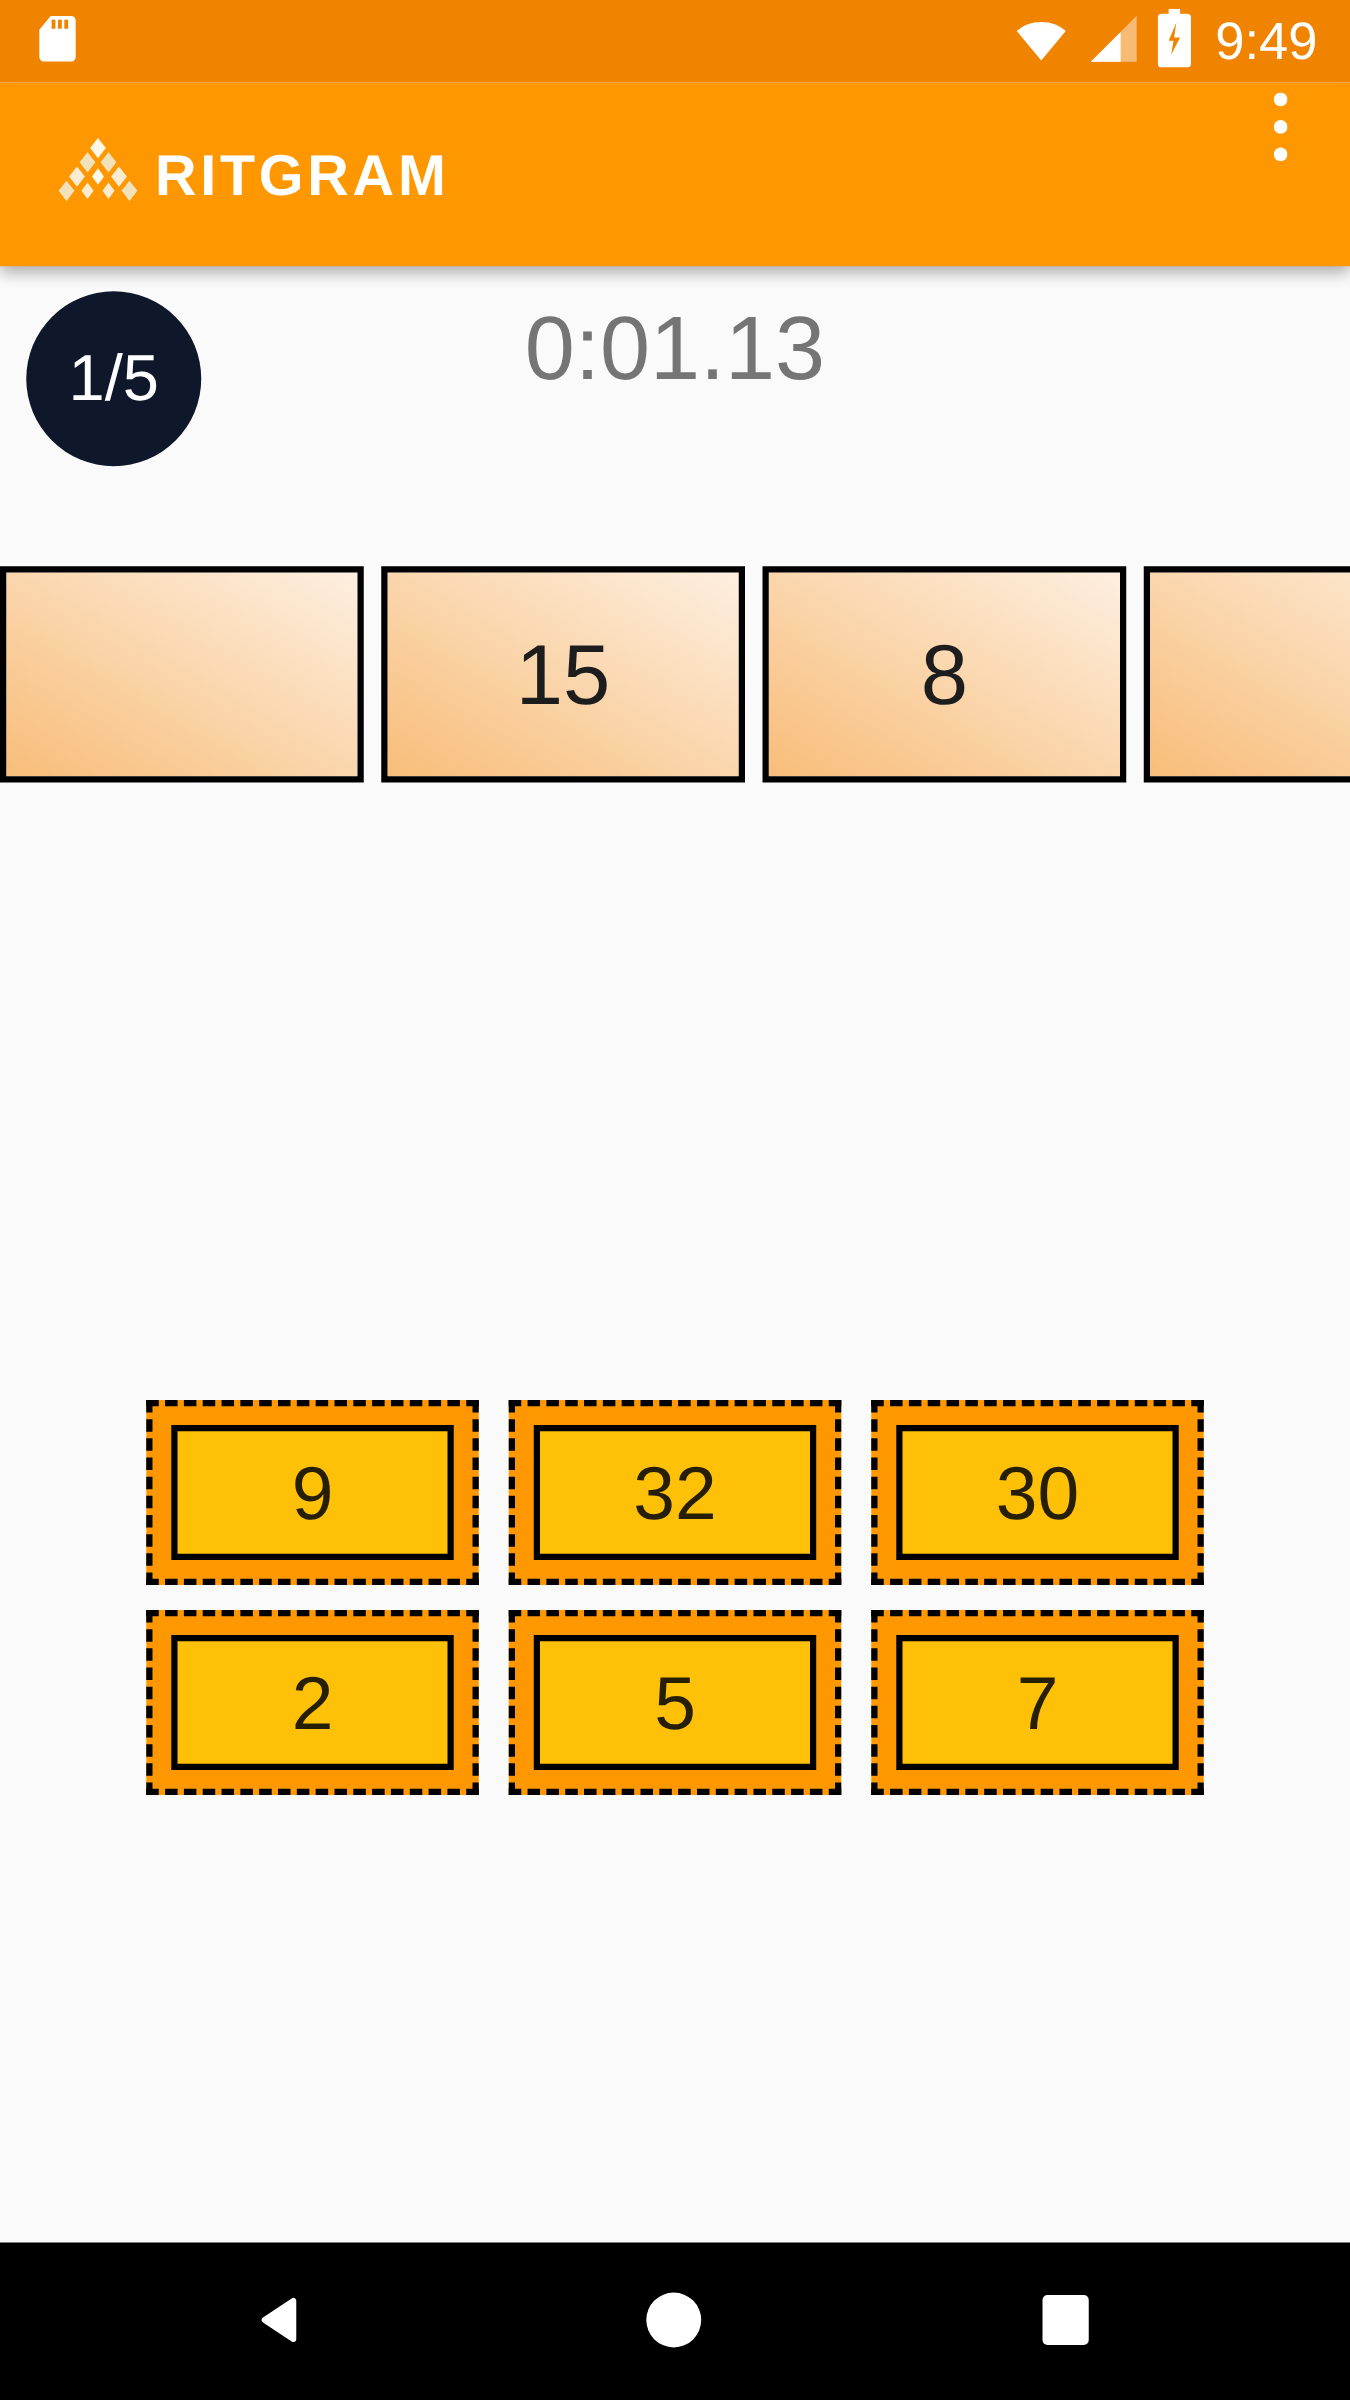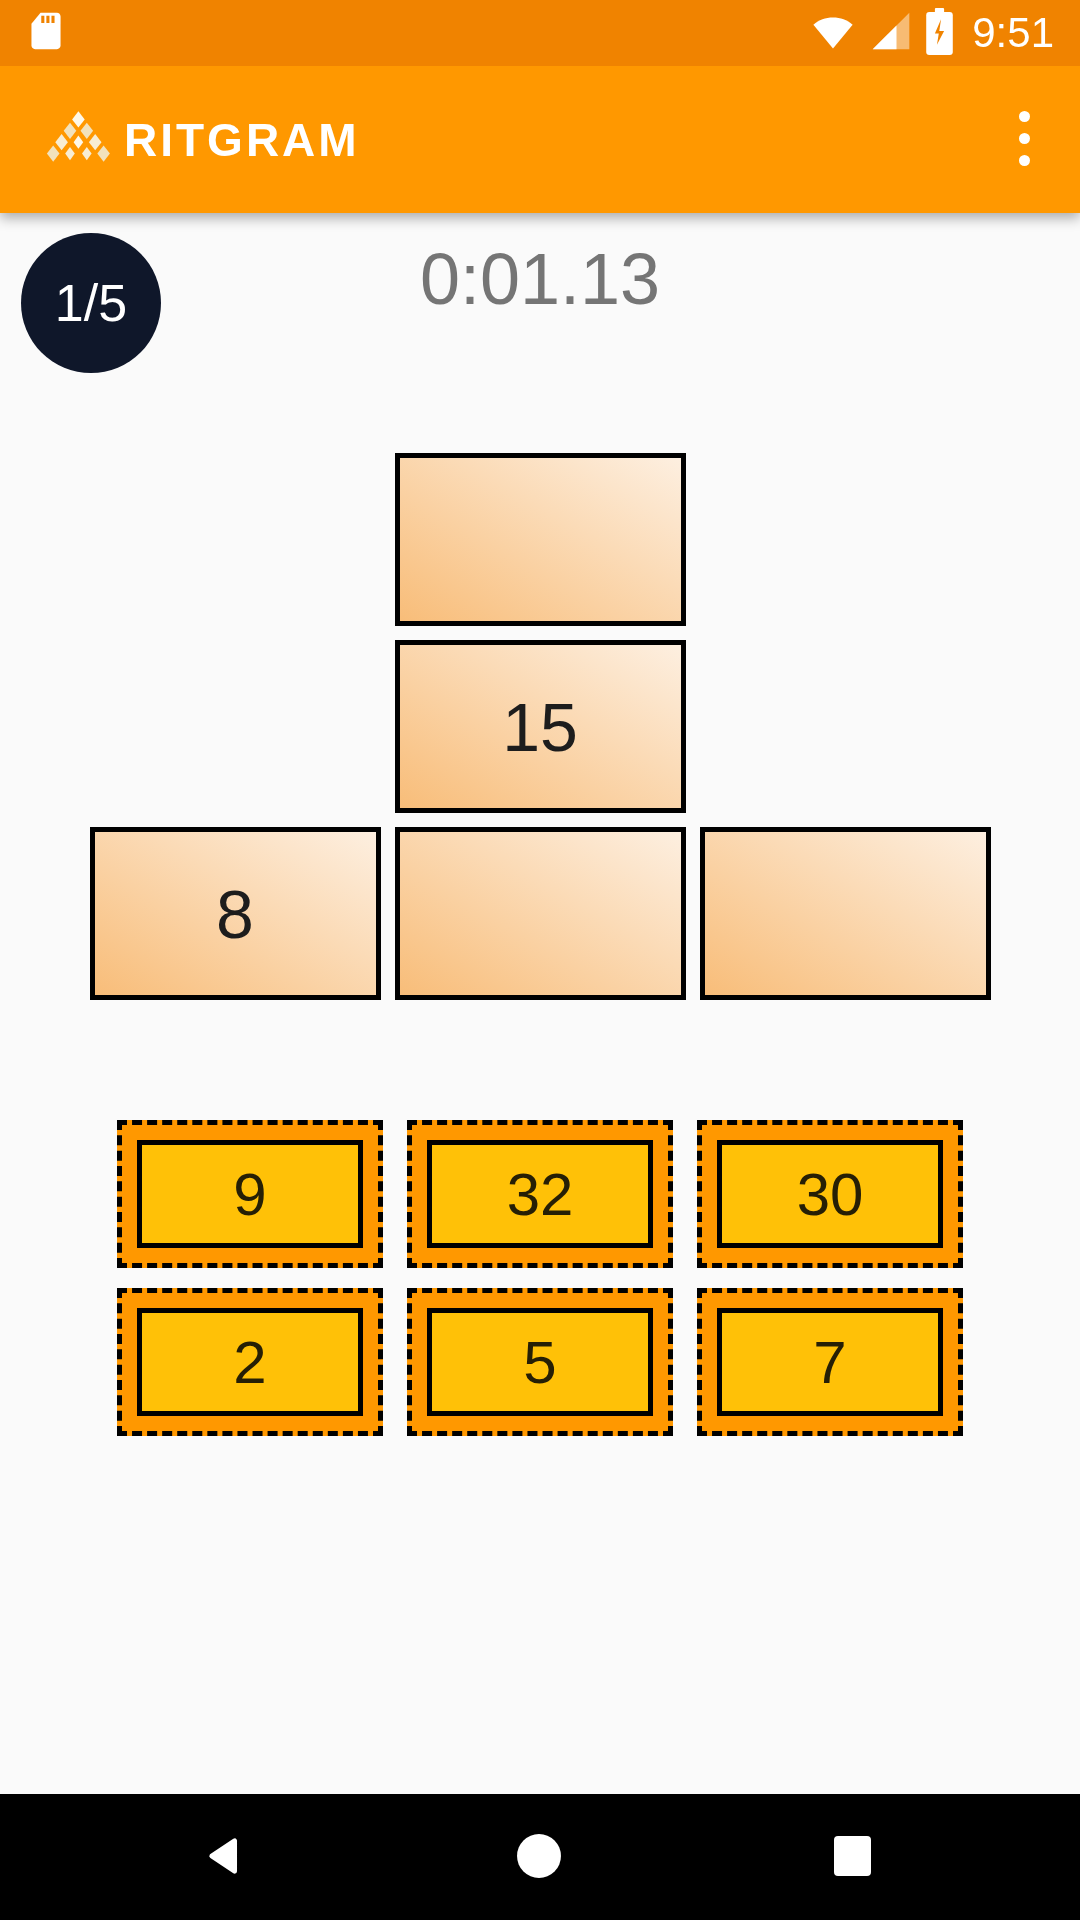--- a/index.html
+++ b/index.html
@@ -16,21 +16,21 @@
     justify-content:space-between; padding:0 26px; box-sizing:border-box;
     z-index:5;
   }
   .status-left { display:flex; align-items:center; }
   .status-right { display:flex; align-items:center; gap:13px; }
   .status-time { color:#fff; font-size:42px; line-height:1; margin-left:6px; }
 
   
   .app-bar {
     position:absolute; top:66px; left:0; width:1080px; height:147px;
-    background:#FF9800; display:flex; align-items:center;
+    background:#FF9800; display:flex; 
     justify-content:space-between; padding:0 42px 0 46px; box-sizing:border-box;
     box-shadow:0 5px 12px rgba(0,0,0,0.32); z-index:4;
   }
   .app-logo { display:flex; align-items:center; }
   .app-title {
     color:#fff; font-size:46px; font-weight:800; letter-spacing:3px;
     margin-left:12px; line-height:1;
   }
   .overflow-btn { background:none; border:none; padding:8px; cursor:pointer; display:flex; }
 
@@ -41,21 +41,21 @@
     display:flex; align-items:center; justify-content:center;
     font-size:52px; z-index:3;
   }
   .timer {
     position:absolute; top:243px; left:0; width:1080px; text-align:center;
     font-size:72px; color:#757575; line-height:1;
   }
 
   .pyramid {
     position:absolute; top:453px; left:0; width:1080px;
-    display:flex; flex-direction:column; align-items:center; gap:14px;
+    display:flex; align-items:center; gap:14px;
   }
   .pyr-row { display:flex; gap:14px; justify-content:center; }
   .pyr-cell {
     width:281px; height:163px; border:5px solid #000;
     background:linear-gradient(to top right, #F8BD79, #FDEFE0);
     display:flex; align-items:center; justify-content:center;
     font-size:68px; color:#1d1d1d;
   }
 
   .tile-tray {
@@ -111,21 +111,21 @@
           <polygon points="2,22 15,22 15,9" fill="#fff"></polygon>
         </svg>
       </span>
       <span>
         <svg width="27" height="47" viewBox="0 0 26 46">
           <rect x="8.5" y="0" width="9" height="6" rx="1" fill="#fff"></rect>
           <rect x="0" y="4" width="26" height="42" rx="3" fill="#fff"></rect>
           <polygon points="14.5,11 8.5,25 12.3,25 10.5,36 17.5,22.5 12.8,22.5" fill="#F08300"></polygon>
         </svg>
       </span>
-      <span class="status-time">9:51</span>
+      <span class="status-time">9:49</span>
     </div>
   </div>
 
   <div class="app-bar">
     <div class="app-logo">
       <span>
         <svg width="66" height="60" viewBox="0 0 110 100">
           <polygon points="12,62.5 22.5,76 12,89.5 1.5,76" fill="#F2E2BC"></polygon>
           <polygon points="26,43.5 36.5,57 26,70.5 15.5,57" fill="#F8EDD3"></polygon>
           <polygon points="40,24.5 50.5,38 40,51.5 29.5,38" fill="#F2E2BC"></polygon>

